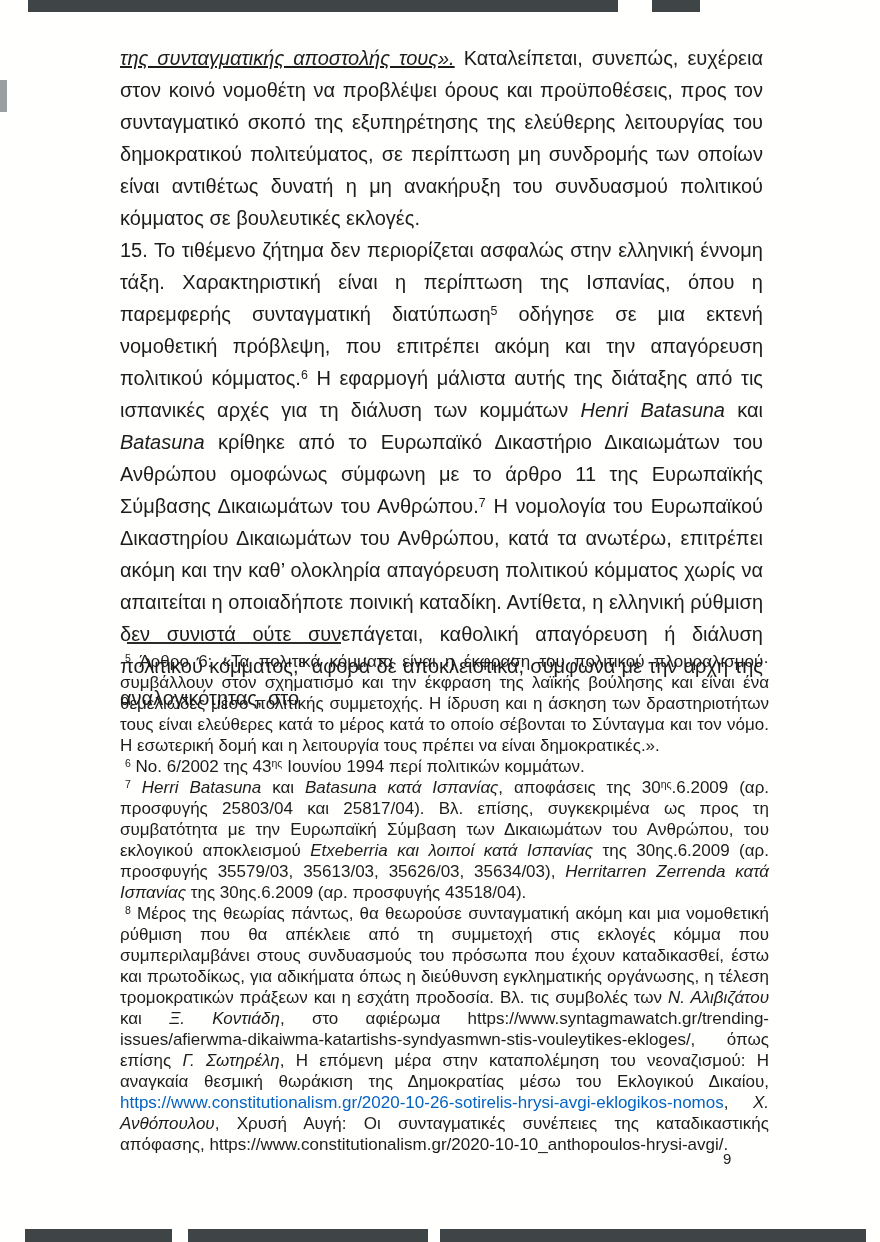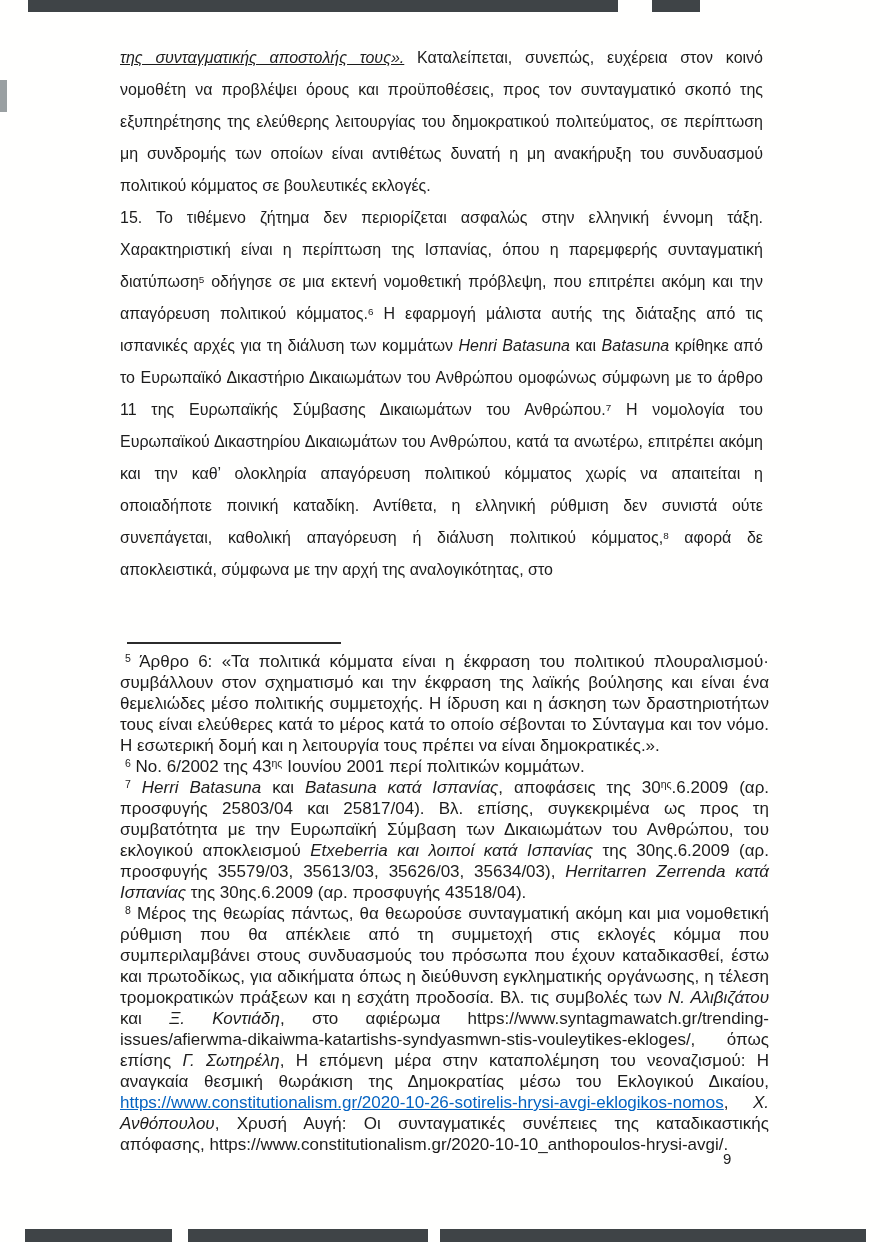--- a/index.html
+++ b/index.html
@@ -6,27 +6,27 @@
   html,body { background:#ffffff; }
   .page {
     position:relative; width:880px; height:1242px; background:#fffffe;
     font-family:"Liberation Sans","DejaVu Sans",sans-serif;
     color:var(--text,#1c1c1c); overflow:hidden;
   }
   .artifact { position:absolute; background:var(--artifact,#3f4447); }
   .artifact.light { background:#9aa0a2; }
   .body-text {
     position:absolute; left:120px; top:42px; width:643px;
-    font-size:16px; line-height:32px; text-align:justify;
+    font-size:20px; line-height:32px; text-align:justify;
   }
   .body-para + .body-para { }
   .it  { font-style:italic; }
   .ul  { text-decoration:underline; }
   .sup { font-size:0.62em; position:relative; top:-0.45em; line-height:0; }
-  .lnk { color:var(--link,#0563c1); text-decoration:underline; cursor:pointer; }
+  .lnk { color:var(--link,#0563c1); cursor:pointer; }
   .fn-separator {
     position:absolute; left:127px; top:642px; width:214px; height:2px;
     background:#2b2b2b;
   }
   .footnotes {
     position:absolute; left:120px; top:651px; width:649px;
     font-size:17px; line-height:21px; text-align:justify;
     overflow-wrap:break-word;
   }
   .footnote { text-indent:5px; }
@@ -46,20 +46,20 @@
 
   <div class="body-text" id="body-paragraphs">
       <p class="body-para"><span class="it ul">της συνταγματικής αποστολής τους».</span><span class=""> Καταλείπεται, συνεπώς, ευχέρεια στον  κοινό νομοθέτη να προβλέψει όρους και προϋποθέσεις, προς τον συνταγματικό σκοπό της εξυπηρέτησης της ελεύθερης λειτουργίας του δημοκρατικού πολιτεύματος, σε περίπτωση μη συνδρομής των οποίων είναι αντιθέτως δυνατή η μη ανακήρυξη του συνδυασμού πολιτικού κόμματος σε βουλευτικές εκλογές.</span></p>
       <p class="body-para"><span class="">15. Το τιθέμενο ζήτημα δεν περιορίζεται ασφαλώς στην ελληνική έννομη τάξη. Χαρακτηριστική είναι η περίπτωση της Ισπανίας, όπου η παρεμφερής συνταγματική διατύπωση</span><span class="sup">5</span><span class=""> οδήγησε σε μια εκτενή νομοθετική πρόβλεψη, που επιτρέπει ακόμη και την απαγόρευση πολιτικού κόμματος.</span><span class="sup">6</span><span class=""> Η εφαρμογή μάλιστα αυτής της διάταξης από τις ισπανικές αρχές για τη διάλυση των κομμάτων </span><span class="it">Henri Batasuna</span><span class=""> και </span><span class="it">Batasuna</span><span class=""> κρίθηκε από το Ευρωπαϊκό Δικαστήριο Δικαιωμάτων του Ανθρώπου ομοφώνως σύμφωνη με το άρθρο 11 της Ευρωπαϊκής Σύμβασης Δικαιωμάτων του Ανθρώπου.</span><span class="sup">7</span><span class=""> Η νομολογία του Ευρωπαϊκού Δικαστηρίου Δικαιωμάτων του Ανθρώπου, κατά τα ανωτέρω, επιτρέπει ακόμη και την καθ’ ολοκληρία απαγόρευση πολιτικού κόμματος χωρίς να απαιτείται η οποιαδήποτε ποινική καταδίκη. Αντίθετα, η ελληνική ρύθμιση δεν συνιστά ούτε συνεπάγεται, καθολική απαγόρευση ή διάλυση πολιτικού κόμματος,</span><span class="sup">8</span><span class=""> αφορά δε αποκλειστικά, σύμφωνα με την αρχή της αναλογικότητας, στο</span></p>
     </div>
 
   <div class="fn-separator"></div>
 
   <div class="footnotes" id="footnotes">
       <p class="footnote"><span class="sup">5</span> <span class="">Άρθρο 6: «Τα πολιτικά κόμματα είναι η έκφραση του πολιτικού πλουραλισμού· συμβάλλουν στον σχηματισμό και την έκφραση της λαϊκής βούλησης και είναι ένα θεμελιώδες μέσο πολιτικής συμμετοχής. Η ίδρυση και η άσκηση των δραστηριοτήτων τους είναι ελεύθερες κατά το μέρος κατά το οποίο σέβονται το Σύνταγμα και τον νόμο. Η εσωτερική δομή και η λειτουργία τους πρέπει να είναι δημοκρατικές.».</span></p>
-      <p class="footnote"><span class="sup">6</span> <span class="">Νο. 6/2002 της 43</span><span class="sup">ης</span><span class=""> Ιουνίου 2001 περί πολιτικών κομμάτων.</span></p>
+      <p class="footnote"><span class="sup">6</span> <span class="">Νο. 6/2002 της 43</span><span class="sup">ης</span><span class=""> Ιουνίου 1994 περί πολιτικών κομμάτων.</span></p>
       <p class="footnote"><span class="sup">7</span> <span class="it">Herri Batasuna</span><span class=""> και </span><span class="it">Batasuna κατά Ισπανίας</span><span class="">, αποφάσεις της 30</span><span class="sup">ης</span><span class="">.6.2009 (αρ. προσφυγής 25803/04 και 25817/04). Βλ. επίσης, συγκεκριμένα ως προς τη συμβατότητα με την Ευρωπαϊκή Σύμβαση των Δικαιωμάτων του Ανθρώπου, του εκλογικού αποκλεισμού </span><span class="it">Etxeberria και λοιποί κατά Ισπανίας</span><span class=""> της 30ης.6.2009 (αρ. προσφυγής 35579/03, 35613/03, 35626/03, 35634/03), </span><span class="it">Herritarren Zerrenda κατά Ισπανίας</span><span class=""> της 30ης.6.2009 (αρ. προσφυγής 43518/04).</span></p>
       <p class="footnote"><span class="sup">8</span> <span class="">Μέρος της θεωρίας πάντως, θα θεωρούσε συνταγματική ακόμη και μια νομοθετική ρύθμιση που θα απέκλειε από τη συμμετοχή στις εκλογές κόμμα που συμπεριλαμβάνει στους συνδυασμούς του πρόσωπα που έχουν καταδικασθεί, έστω και πρωτοδίκως, για αδικήματα όπως η διεύθυνση εγκληματικής οργάνωσης, η τέλεση τρομοκρατικών πράξεων και η εσχάτη προδοσία. Βλ. τις συμβολές των </span><span class="it">Ν. Αλιβιζάτου</span><span class=""> και </span><span class="it">Ξ. Κοντιάδη</span><span class="">, στο αφιέρωμα https://www.syntagmawatch.gr/trending-issues/afierwma-dikaiwma-katartishs-syndyasmwn-stis-vouleytikes-ekloges/, όπως επίσης </span><span class="it">Γ. Σωτηρέλη</span><span class="">, Η επόμενη μέρα στην καταπολέμηση του νεοναζισμού: Η αναγκαία θεσμική θωράκιση της Δημοκρατίας μέσω του Εκλογικού Δικαίου, </span><span class="lnk">https://www.constitutionalism.gr/2020-10-26-sotirelis-hrysi-avgi-eklogikos-nomos</span><span class="">, </span><span class="it">Χ. Ανθόπουλου</span><span class="">, Χρυσή Αυγή: Οι συνταγματικές συνέπειες της καταδικαστικής απόφασης, https://www.constitutionalism.gr/2020-10-10_anthopoulos-hrysi-avgi/.</span></p>
     </div>
 
   <div class="page-number">9</div>
 
 </div>
 
 </body></html>

